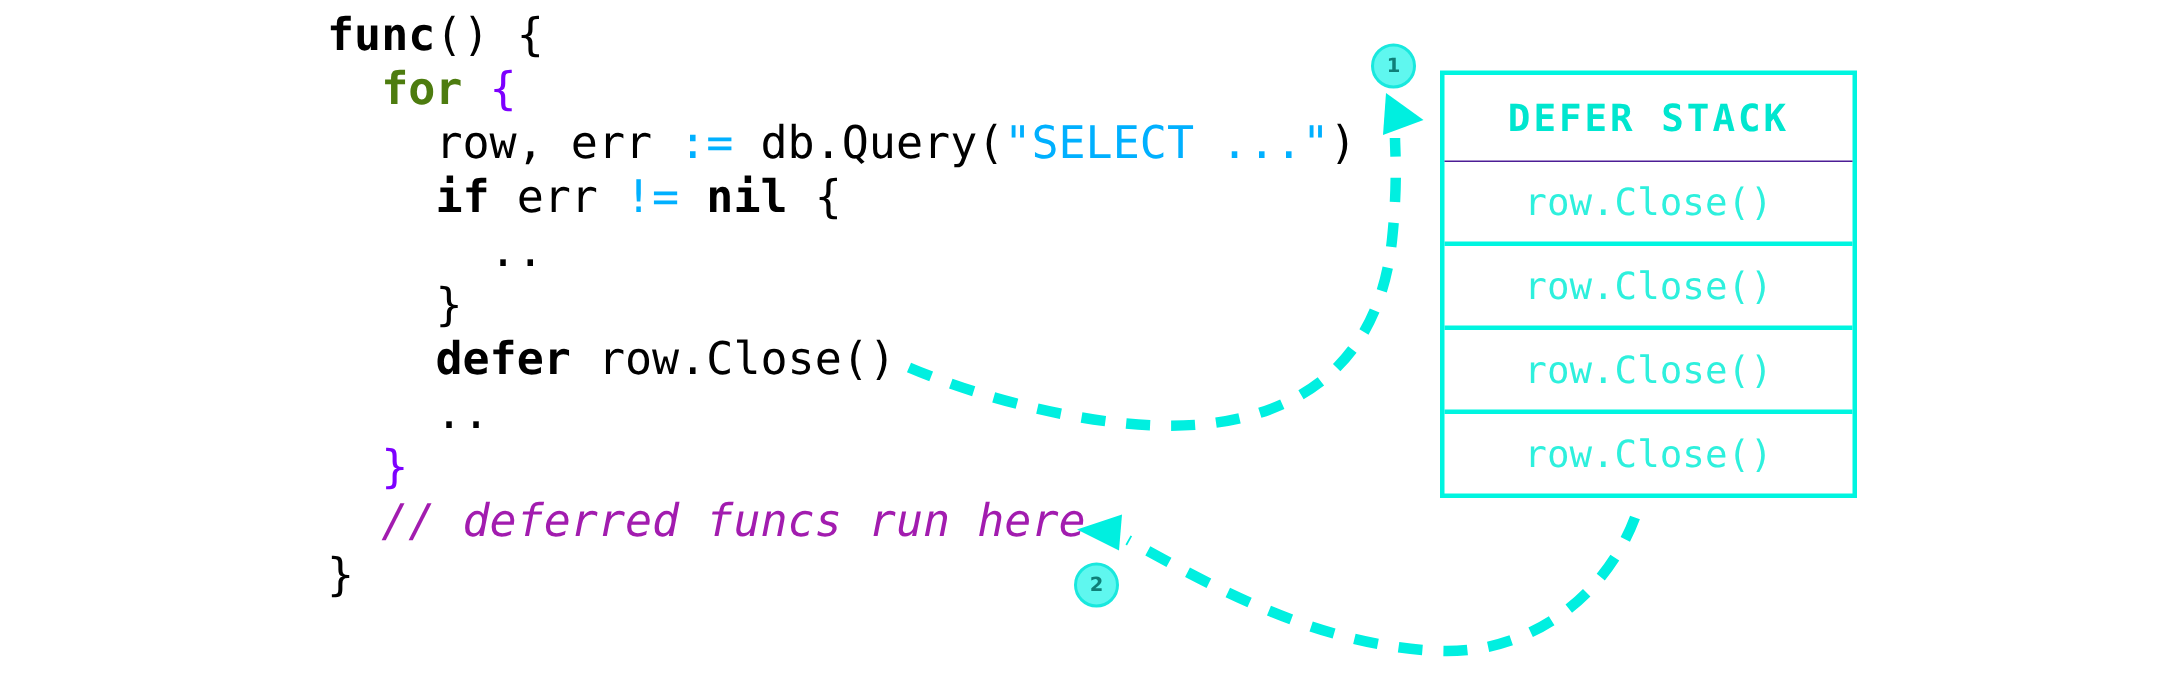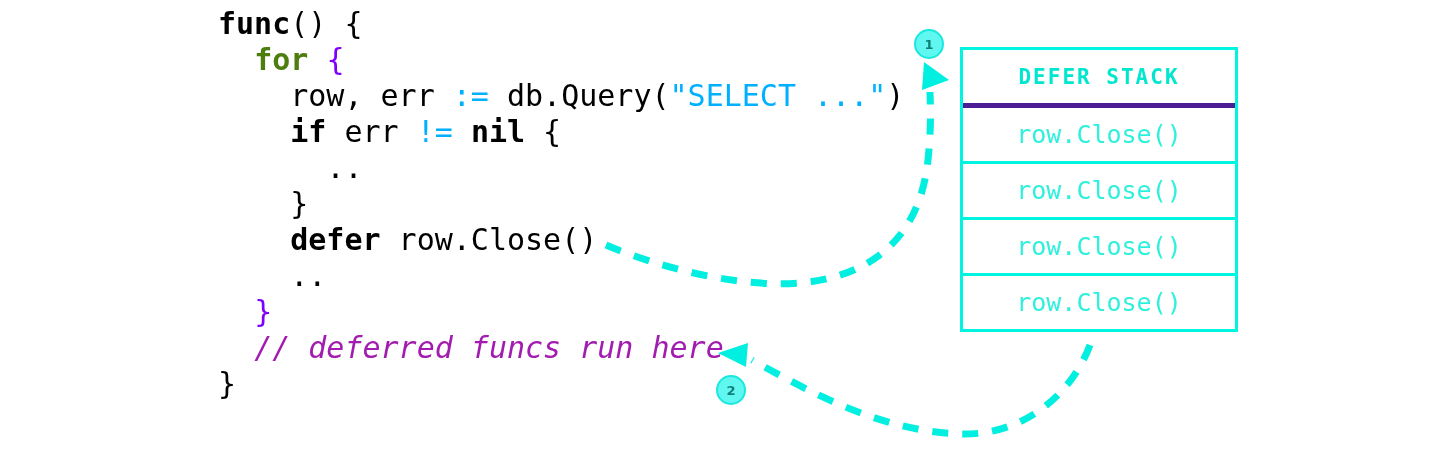--- a/index.html
+++ b/index.html
@@ -48,25 +48,25 @@
     border: 3px solid #00f5e0;
     background: #ffffff;
     display: flex;
     flex-direction: column;
   }
   .stack-header {
     flex: 0 0 58px;
     display: flex;
     align-items: center;
     justify-content: center;
-    border-bottom: 5px solid #4c1d95;
+    border-bottom: 1px solid #4c1d95;
     color: #00e6cf;
     font-family: "DejaVu Sans Mono", monospace;
     font-weight: bold;
-    font-size: 21px;
+    font-size: 25px;
     letter-spacing: 2px;
     box-sizing: border-box;
   }
   .stack-row {
     flex: 1 1 0;
     display: flex;
     align-items: center;
     justify-content: center;
     border-bottom: 3px solid #00f5e0;
     color: #2ef0dd;

